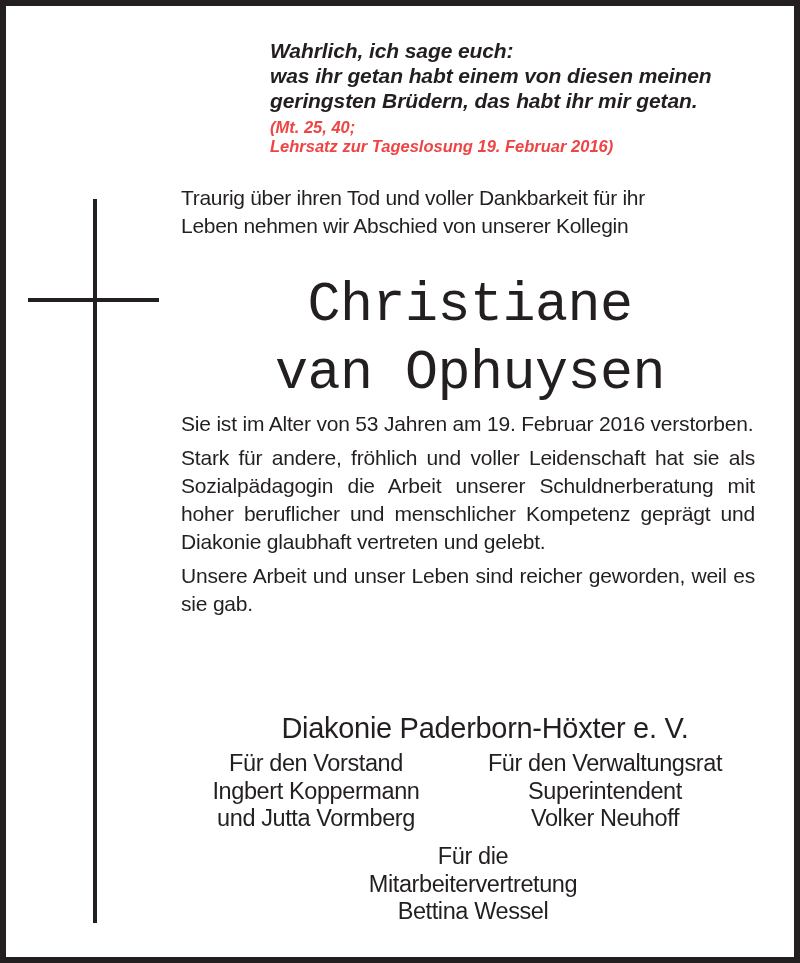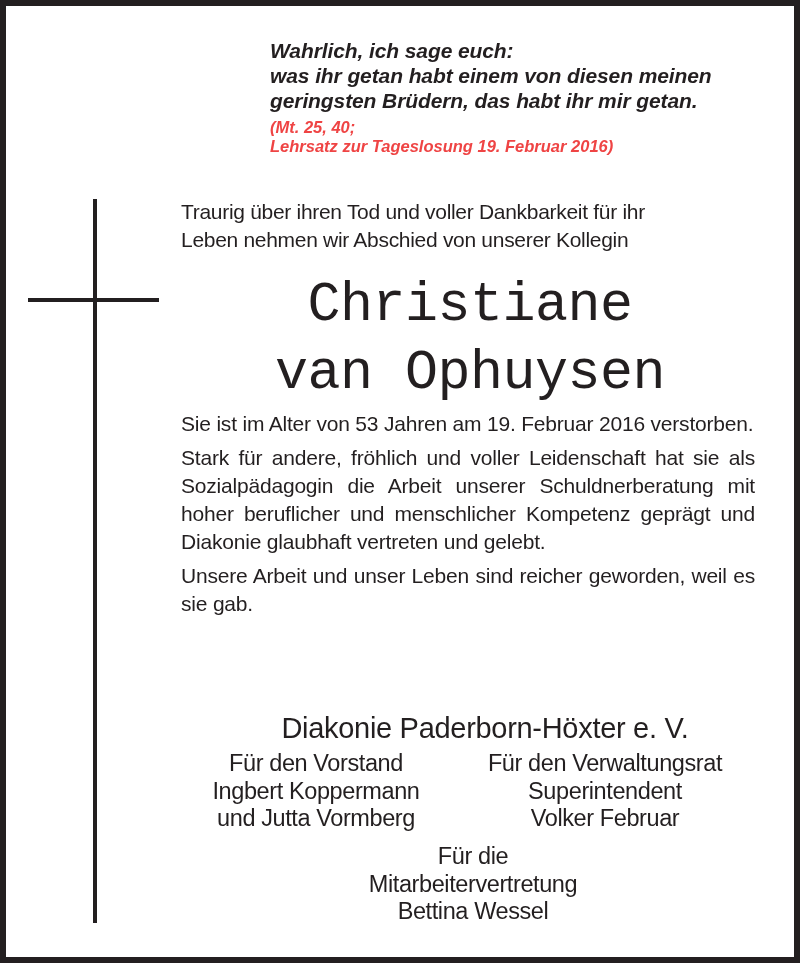--- a/index.html
+++ b/index.html
@@ -55,21 +55,21 @@
     }
     .quote .source {
       font-size: 16.5px;
       line-height: 19px;
       margin: 5px 0 0 0;
       color: #ef4444;
     }
     .intro {
       position: absolute;
       left: 181px;
-      top: 198px;
+      top: 184px;
       width: 590px;
       font-size: 21px;
       line-height: 28px;
       margin: 0;
       letter-spacing: -0.3px;
     }
     .name {
       position: absolute;
       left: 181px;
       top: 272px;
@@ -160,20 +160,20 @@
 
 <div class="sig-col left">
   <div>Für den Vorstand</div>
   <div>Ingbert Koppermann</div>
   <div>und Jutta Vormberg</div>
 </div>
 
 <div class="sig-col right">
   <div>Für den Verwaltungsrat</div>
   <div>Superintendent</div>
-  <div>Volker Februar</div>
+  <div>Volker Neuhoff</div>
 </div>
 
 <div class="sig-col center">
   <div>Für die</div>
   <div>Mitarbeitervertretung</div>
   <div>Bettina Wessel</div>
 </div>
 
 </body></html>

